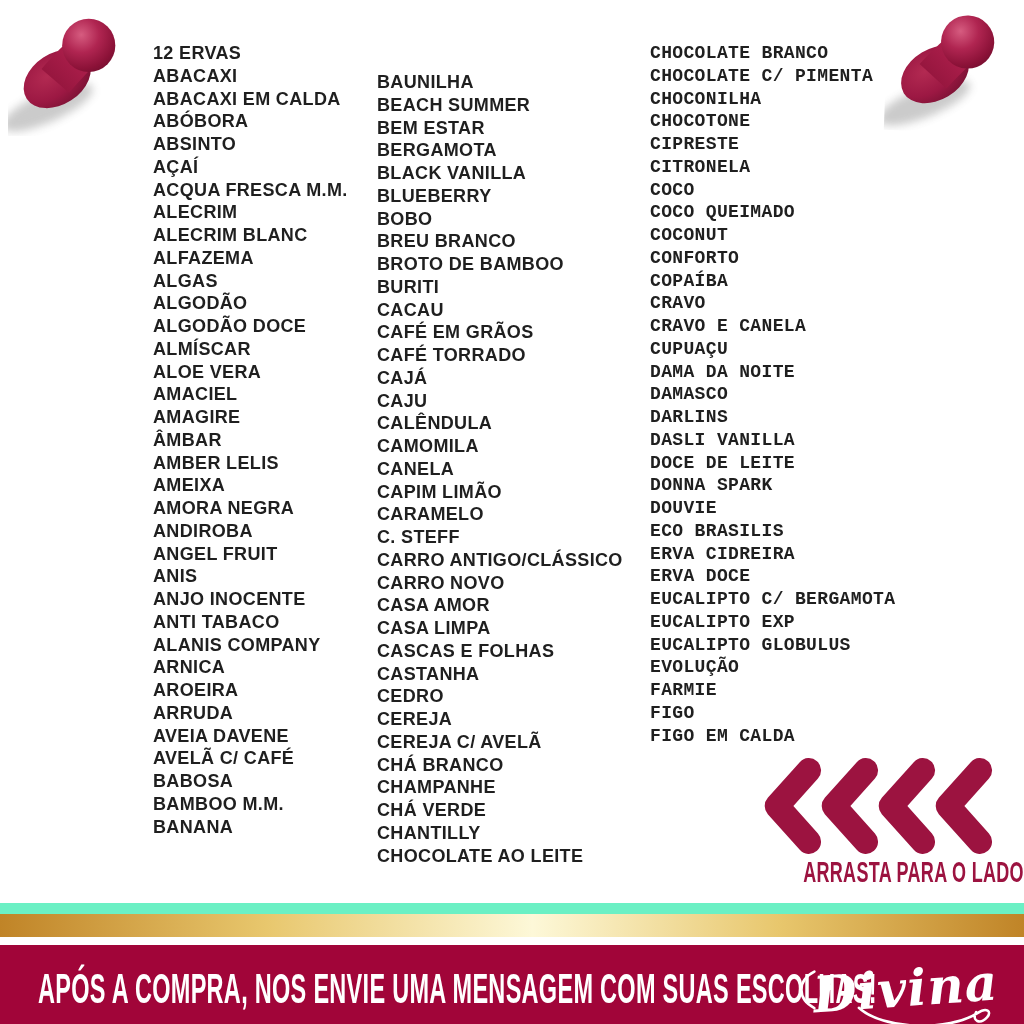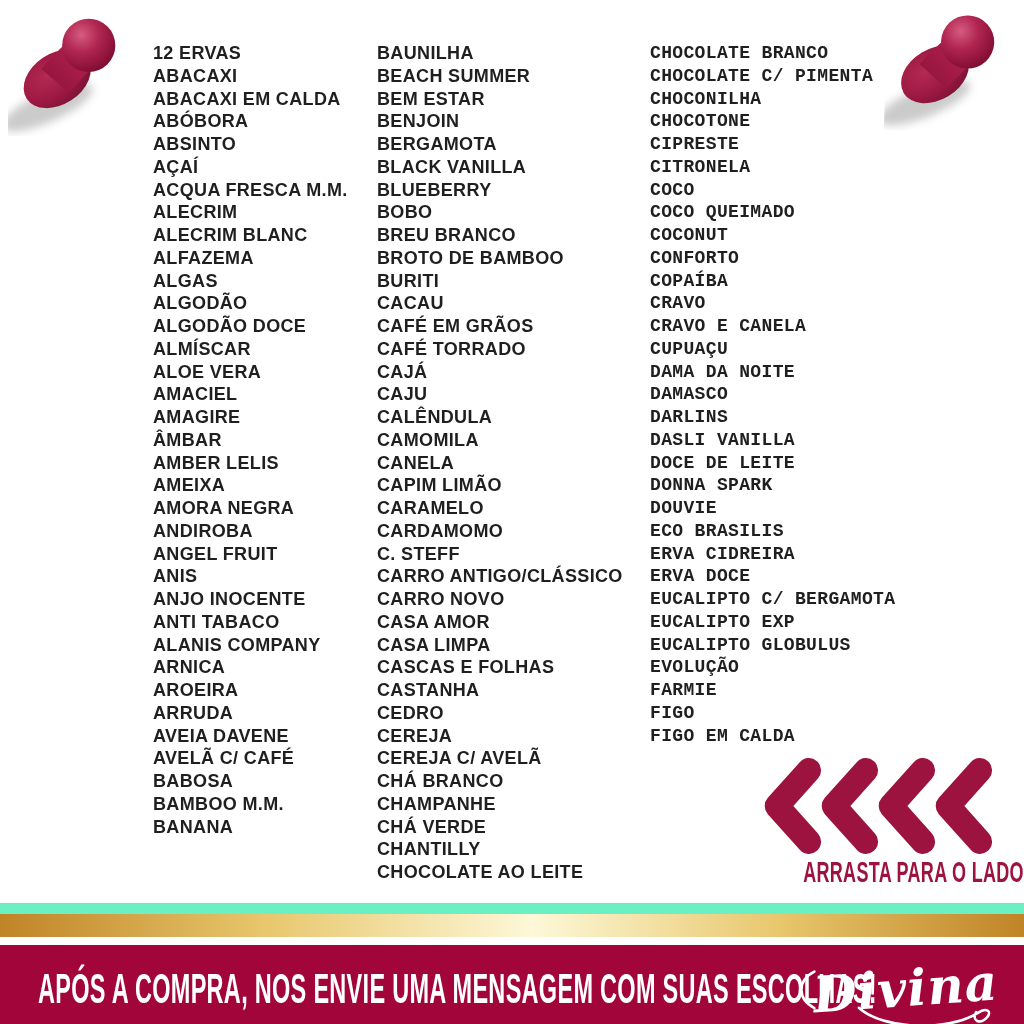--- a/index.html
+++ b/index.html
@@ -16,21 +16,21 @@
   .pin{position:absolute;width:128px;height:128px;}
   .pin.left{left:8px;top:8px;}
   .pin.right{left:886px;top:4px;transform:rotate(2deg);}
   
   .col{
     position:absolute;top:42px;color:var(--text-black);
     font-weight:700;font-size:18px;letter-spacing:.35px;
   }
   .col .list-item{line-height:22.75px;height:22.75px;white-space:nowrap;}
   .col1{left:153px;width:235px;}
-  .col2{left:377px;width:262px;}
+  .col2{left:377px;width:262px;margin-top:29px;}
   .col3{left:650px;width:280px;font-family:Liberation Mono, monospace;}
   
   .swipe-arrows{
     position:absolute;left:760px;top:756px;width:240px;height:100px;
     display:flex;align-items:center;
   }
   .chev{width:62px;height:98px;flex:0 0 62px;}
   .chev + .chev{margin-left:-5px;}
   .swipe-label{
     position:absolute;left:752px;top:856px;width:256px;height:32px;
@@ -139,39 +139,37 @@
         <div class="list-item">AVEIA DAVENE</div>
         <div class="list-item">AVELÃ C/ CAFÉ</div>
         <div class="list-item">BABOSA</div>
         <div class="list-item">BAMBOO M.M.</div>
         <div class="list-item">BANANA</div>
       </div>
     <div class="col col2">
         <div class="list-item">BAUNILHA</div>
         <div class="list-item">BEACH SUMMER</div>
         <div class="list-item">BEM ESTAR</div>
-        <div class="list-item">BENJOIN</div>
         <div class="list-item">BERGAMOTA</div>
         <div class="list-item">BLACK VANILLA</div>
         <div class="list-item">BLUEBERRY</div>
         <div class="list-item">BOBO</div>
         <div class="list-item">BREU BRANCO</div>
         <div class="list-item">BROTO DE BAMBOO</div>
         <div class="list-item">BURITI</div>
         <div class="list-item">CACAU</div>
         <div class="list-item">CAFÉ EM GRÃOS</div>
         <div class="list-item">CAFÉ TORRADO</div>
         <div class="list-item">CAJÁ</div>
         <div class="list-item">CAJU</div>
         <div class="list-item">CALÊNDULA</div>
         <div class="list-item">CAMOMILA</div>
         <div class="list-item">CANELA</div>
         <div class="list-item">CAPIM LIMÃO</div>
         <div class="list-item">CARAMELO</div>
-        <div class="list-item">CARDAMOMO</div>
         <div class="list-item">C. STEFF</div>
         <div class="list-item">CARRO ANTIGO/CLÁSSICO</div>
         <div class="list-item">CARRO NOVO</div>
         <div class="list-item">CASA AMOR</div>
         <div class="list-item">CASA LIMPA</div>
         <div class="list-item">CASCAS E FOLHAS</div>
         <div class="list-item">CASTANHA</div>
         <div class="list-item">CEDRO</div>
         <div class="list-item">CEREJA</div>
         <div class="list-item">CEREJA C/ AVELÃ</div>

